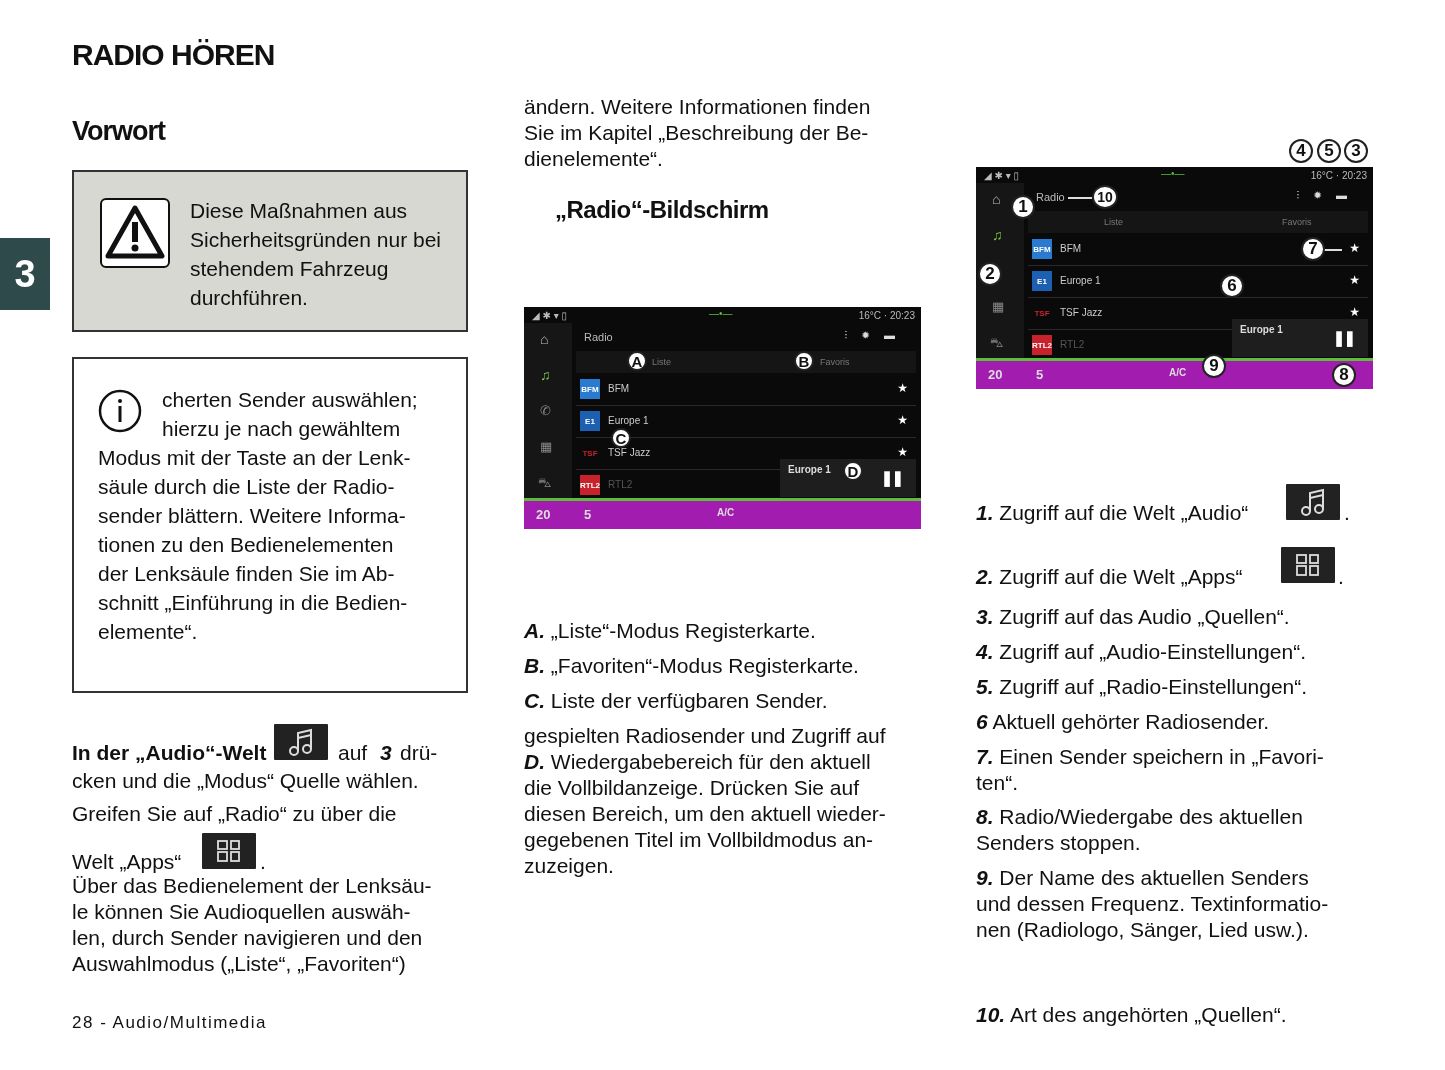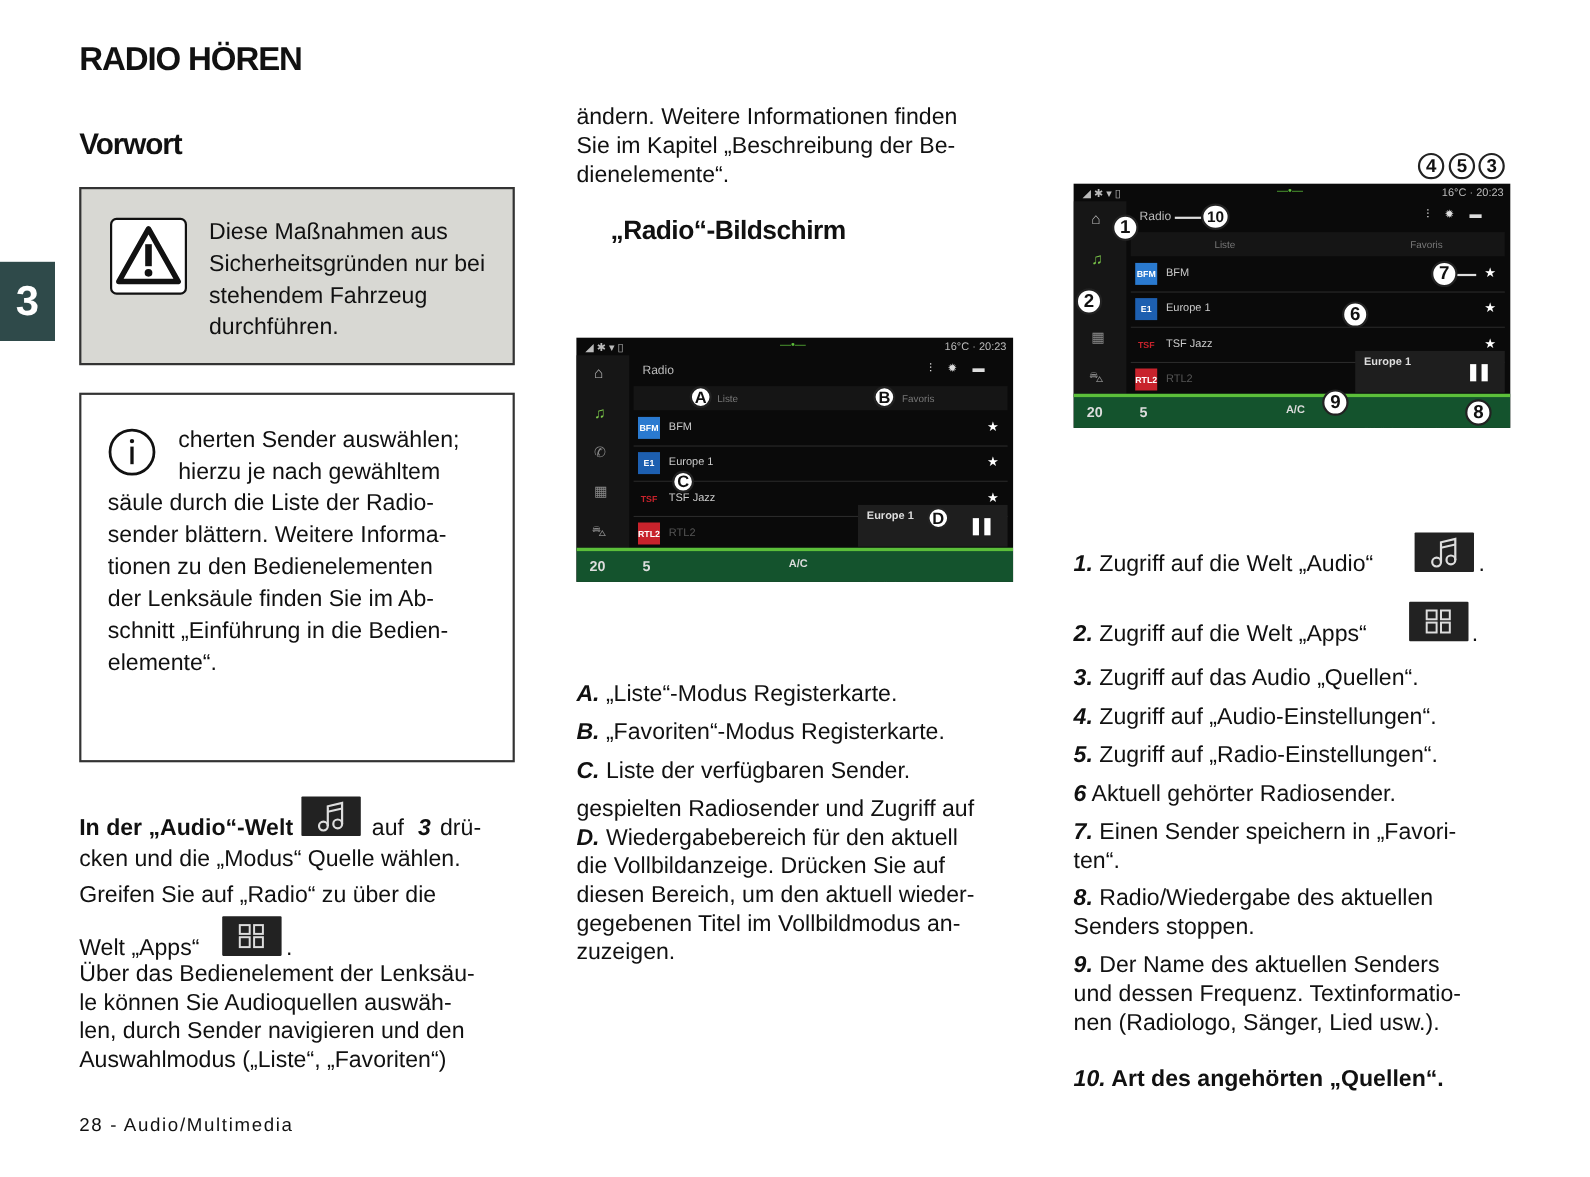--- a/index.html
+++ b/index.html
@@ -27,21 +27,21 @@
   .callout { position:absolute; width:20px; height:20px; border-radius:50%; background:#fff; border:2px solid #222;
              color:#111; font-weight:bold; font-size:15px; display:flex; align-items:center; justify-content:center; box-sizing:border-box; }
   .callout-lg { width:24px; height:24px; font-size:17px; }
   .scr-stat { position:absolute; color:#bbb; font-size:10px; }
   .scr-side { position:absolute; left:0; width:48px; background:#161616; }
   .row { position:absolute; height:31px; border-bottom:1px solid #2a2a2a; }
   .row .logo { position:absolute; left:4px; top:5px; width:20px; height:20px; font-size:8px; font-weight:bold;
                display:flex; align-items:center; justify-content:center; color:#fff; }
   .row .name { position:absolute; left:32px; top:9px; font-size:10px; color:#ccc; }
   .row .star { position:absolute; right:8px; top:7px; font-size:12px; color:#fff; }
-  .climate { position:absolute; left:0; right:0; bottom:0; height:28px; background:#14532d; border-top:3px solid #5cbf3a;text-align:center; }
+  .climate { position:absolute; left:0; right:0; bottom:0; height:28px; background:#a21caf; border-top:3px solid #5cbf3a;text-align:center; }
   .climate span { position:absolute; color:#ddd; font-size:13px; font-weight:bold; top:6px; }
   .tab-bar { position:absolute; height:22px; background:#151515; }
   .tab-bar span { position:absolute; top:6px; color:#777; font-size:9px; }
   .np { position:absolute; background:#1e1e1e; }
   .np .t1 { position:absolute; left:8px; top:5px; color:#ddd; font-size:10px; font-weight:bold; }
   .np .t2 { position:absolute; left:8px; top:20px; color:#555; font-size:8px;margin-top:48px; }
   .np .pause { position:absolute; right:14px; top:10px; color:#fff; font-size:15px; font-weight:bold; letter-spacing:-2px; }
 </style>
 </head>
 <body>
@@ -64,20 +64,21 @@
 
 <div class="abs info-box">
   <svg class="info-icon" viewBox="0 0 44 44" style="top:30px;left:24px;">
     <circle cx="22" cy="22" r="20" fill="none" stroke="#111" stroke-width="2.5"></circle>
     <rect x="20.5" y="17" width="3" height="16" fill="#111"></rect>
     <circle cx="22" cy="12" r="2" fill="#111"></circle>
   </svg>
   <div class="info-text">
     <div style="padding-left:64px">cherten Sender auswählen;</div>
     <div style="padding-left:64px">hierzu je nach gewähltem</div>
+    <div>Modus mit der Taste an der Lenk-</div>
     <div>säule durch die Liste der Radio-</div>
     <div>sender blättern. Weitere Informa-</div>
     <div>tionen zu den Bedienelementen</div>
     <div>der Lenksäule finden Sie im Ab-</div>
     <div>schnitt „Einführung in die Bedien-</div>
     <div>elemente“.</div>
   </div>
 </div>
 
 <div class="abs body-text" style="left:72px;top:724px;width:400px;">
@@ -289,13 +290,13 @@
 </div>
 <div class="legend-item" style="left:976px;top:804px;">
   <div><b>8.</b> <span>Radio/Wiedergabe des aktuellen</span></div>
   <div>Senders stoppen.</div>
 </div>
 <div class="legend-item" style="left:976px;top:865px;">
   <div><b>9.</b> <span>Der Name des aktuellen Senders</span></div>
   <div>und dessen Frequenz. Textinformatio-</div>
   <div>nen (Radiologo, Sänger, Lied usw.).</div>
 </div>
-<div class="legend-item" style="left:976px;top:968px;font-weight:bold;"><b>10.</b> <span>Art des angehörten „Quellen“.</span></div>
+<div class="legend-item" style="left:976px;top:1002px;"><b>10.</b> <span>Art des angehörten „Quellen“.</span></div>
 
 </body></html>

